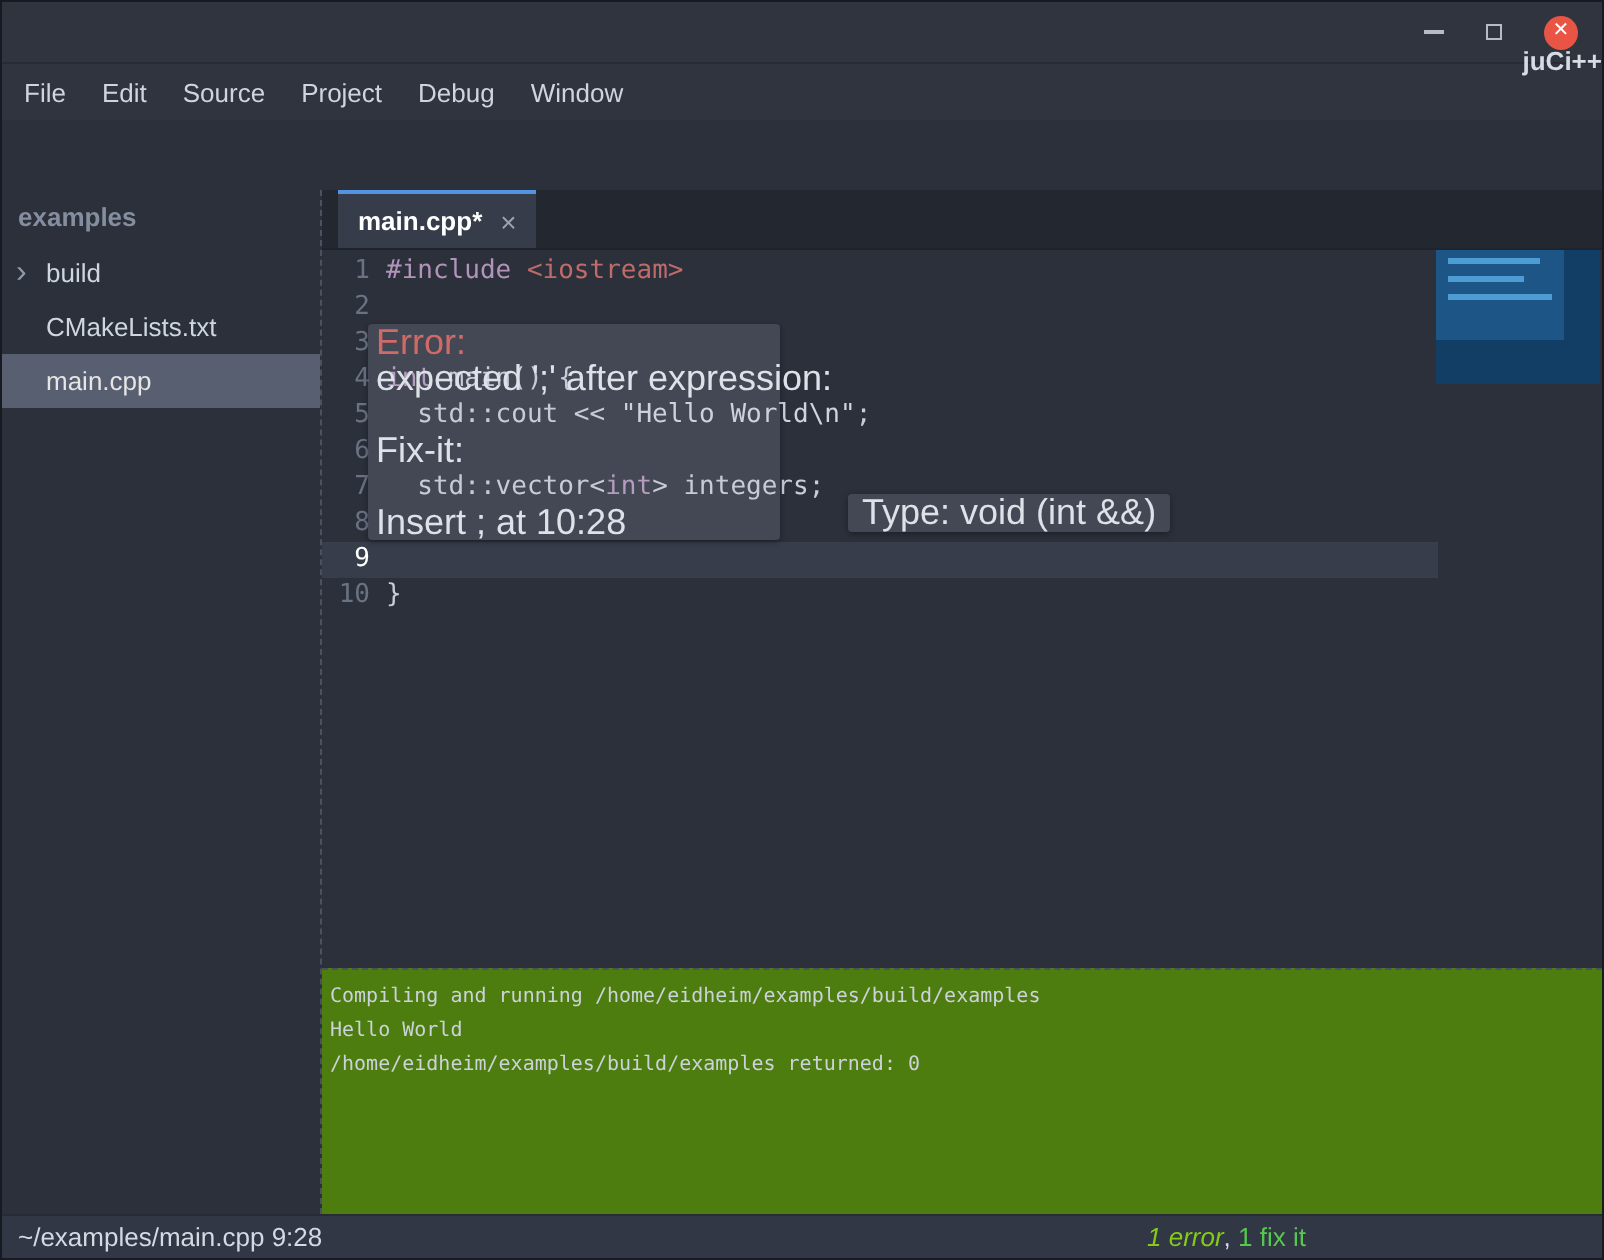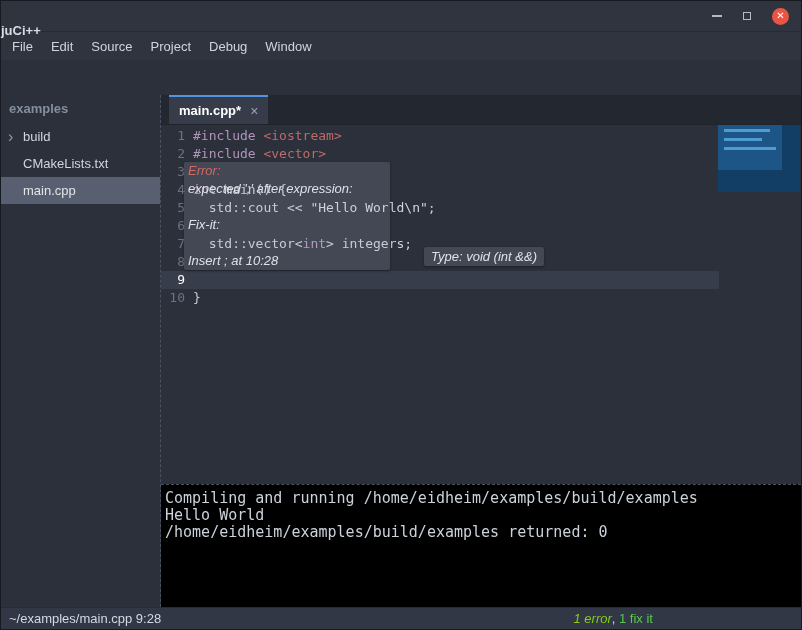--- a/index.html
+++ b/index.html
@@ -7,21 +7,21 @@
     width:802px;height:630px;overflow:hidden;
     background:#1e222a;
     font-family:"Liberation Sans",sans-serif;font-size:13px;color:#d3dae3;
   }
   .window{position:relative;width:802px;height:630px;display:flex;flex-direction:column;
     background:#2b303b;border:1px solid #171a21;box-sizing:border-box;}
 
   
   .titlebar{flex:none;height:30px;background:#2f343f;position:relative;
     display:flex;align-items:center;border-bottom:1px solid #272b35;}
-  .title{position:absolute;left:0;right:0;text-align:left;font-weight:bold;color:#d7dce4;margin-top:28px;}
+  .title{position:absolute;left:0;right:0;text-align:right;font-weight:bold;color:#d7dce4;margin-top:28px;}
   .controls{margin-left:auto;display:flex;align-items:center;gap:21px;padding-right:12px;z-index:2;}
   .btn-min{width:10px;height:2px;background:#b6bcc6;}
   .btn-restore{width:8px;height:8px;border:1.5px solid #b6bcc6;box-sizing:border-box;}
   .btn-close{width:17px;height:17px;border-radius:50%;background:#e95545;color:#ffffff;
     display:flex;align-items:center;justify-content:center;font-size:10px;line-height:1;}
 
   
   .menubar{flex:none;height:28px;background:#2f343f;display:flex;align-items:stretch;padding-left:2px;}
   .menu-item{padding:0 9px;display:flex;align-items:center;color:#cfd5de;cursor:default;}
 
@@ -65,30 +65,30 @@
 
   
   .preview{position:absolute;top:-2px;right:1px;width:82px;height:69px;background:#1d5686;
     box-shadow:inset -18px -22px 0 rgba(10,44,74,0.55);}
   .preview i{display:block;height:3px;background:#4e9cd4;margin:6px 30px 6px 6px;}
   .preview i:nth-child(2){margin-right:38px;}
   .preview i:nth-child(3){margin-right:24px;}
 
   
   .tooltip{position:absolute;z-index:5;background:rgba(190,200,218,0.16);border-radius:2px;
-    box-shadow:0 1px 3px rgba(0,0,0,0.35);color:#dde1e8;font-size:13px;font-style:italic;}
+    box-shadow:0 1px 3px rgba(0,0,0,0.35);color:#dde1e8;font-size:18px;}
   .tt-error{left:23px;top:37px;width:202px;padding-left:4px;}
   .tt-line{height:18px;line-height:18px;white-space:pre;}
   .tt-line.error-title{color:#d16a66;}
   .tt-type{left:263px;top:122px;height:19px;line-height:19px;padding:0 7px;white-space:nowrap;text-align:center;}
 
   
   .terminal{flex:none;height:123px;box-sizing:border-box;border-top:1px dashed #4a5262;
-    padding:5px 0 0 4px;background:#000000;
-    font-family:"DejaVu Sans Mono",monospace;font-size:15px;line-height:17px;color:#ccd2da;}
+    padding:5px 0 0 4px;background:#4d7c0f;
+    font-family:"DejaVu Sans Mono",monospace;font-size:10px;line-height:17px;color:#ccd2da;}
   .term-line{white-space:pre;}
 
   
   .statusbar{flex:none;height:22px;background:#313744;display:flex;align-items:center;
     padding:0 8px;box-sizing:border-box;border-top:1px solid #272b35;}
   .status-right{margin-left:auto;margin-right:140px;white-space:pre;}
   .err-count{color:#84cc16;font-style:italic;}
   .fix-count{color:#57c84f;}
 </style>
 </head>
@@ -140,21 +140,20 @@
       </div>
 
       <div class="editor">
         <div class="rows">
             <div class="row">
               <span class="ln">1</span>
               <span class="code"><span class="pp">#include </span><span class="inc">&lt;iostream&gt;</span></span>
             </div>
             <div class="row">
               <span class="ln">2</span>
-              <span class="code"><span class="pp">#include </span><span class="inc">&lt;vector&gt;</span></span>
             </div>
             <div class="row">
               <span class="ln">3</span>
               <span class="code"></span>
             </div>
             <div class="row">
               <span class="ln">4</span>
               <span class="code"><span class="kw">int</span><span class="tx"> main() {</span></span>
             </div>
             <div class="row">

